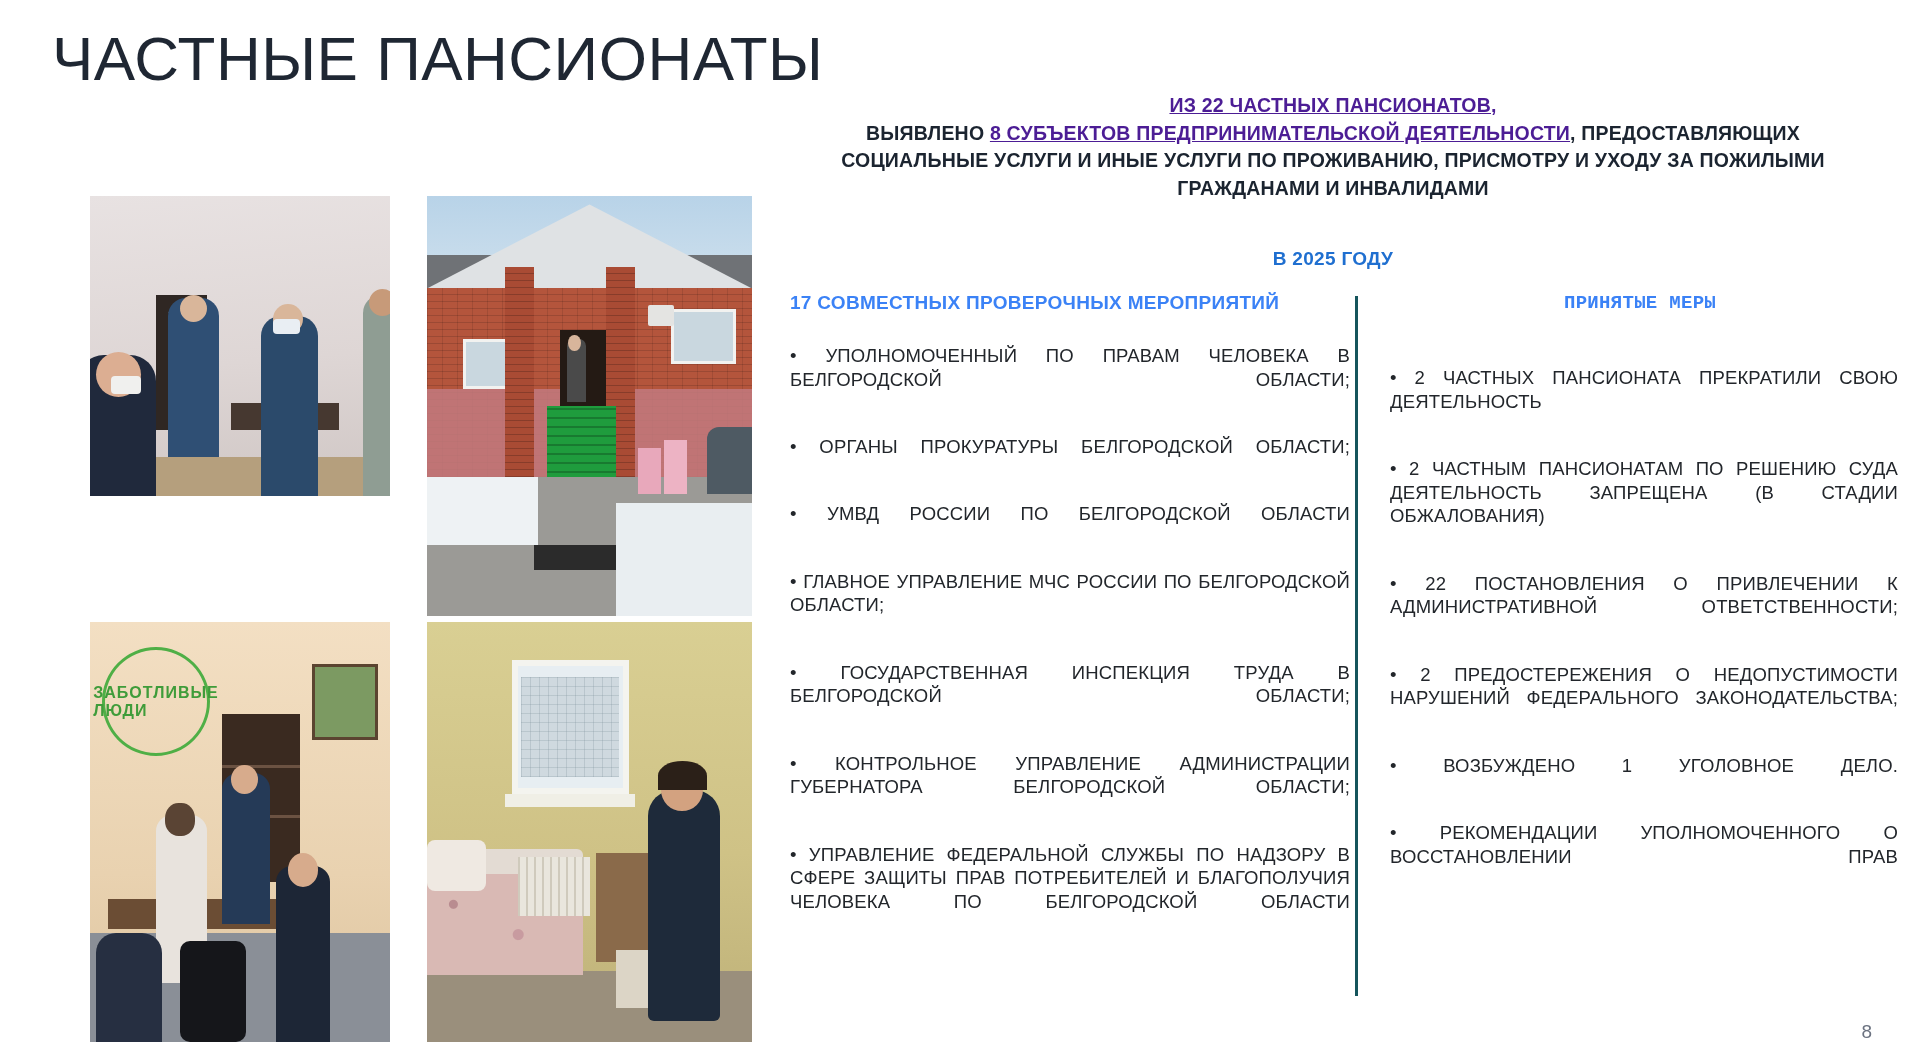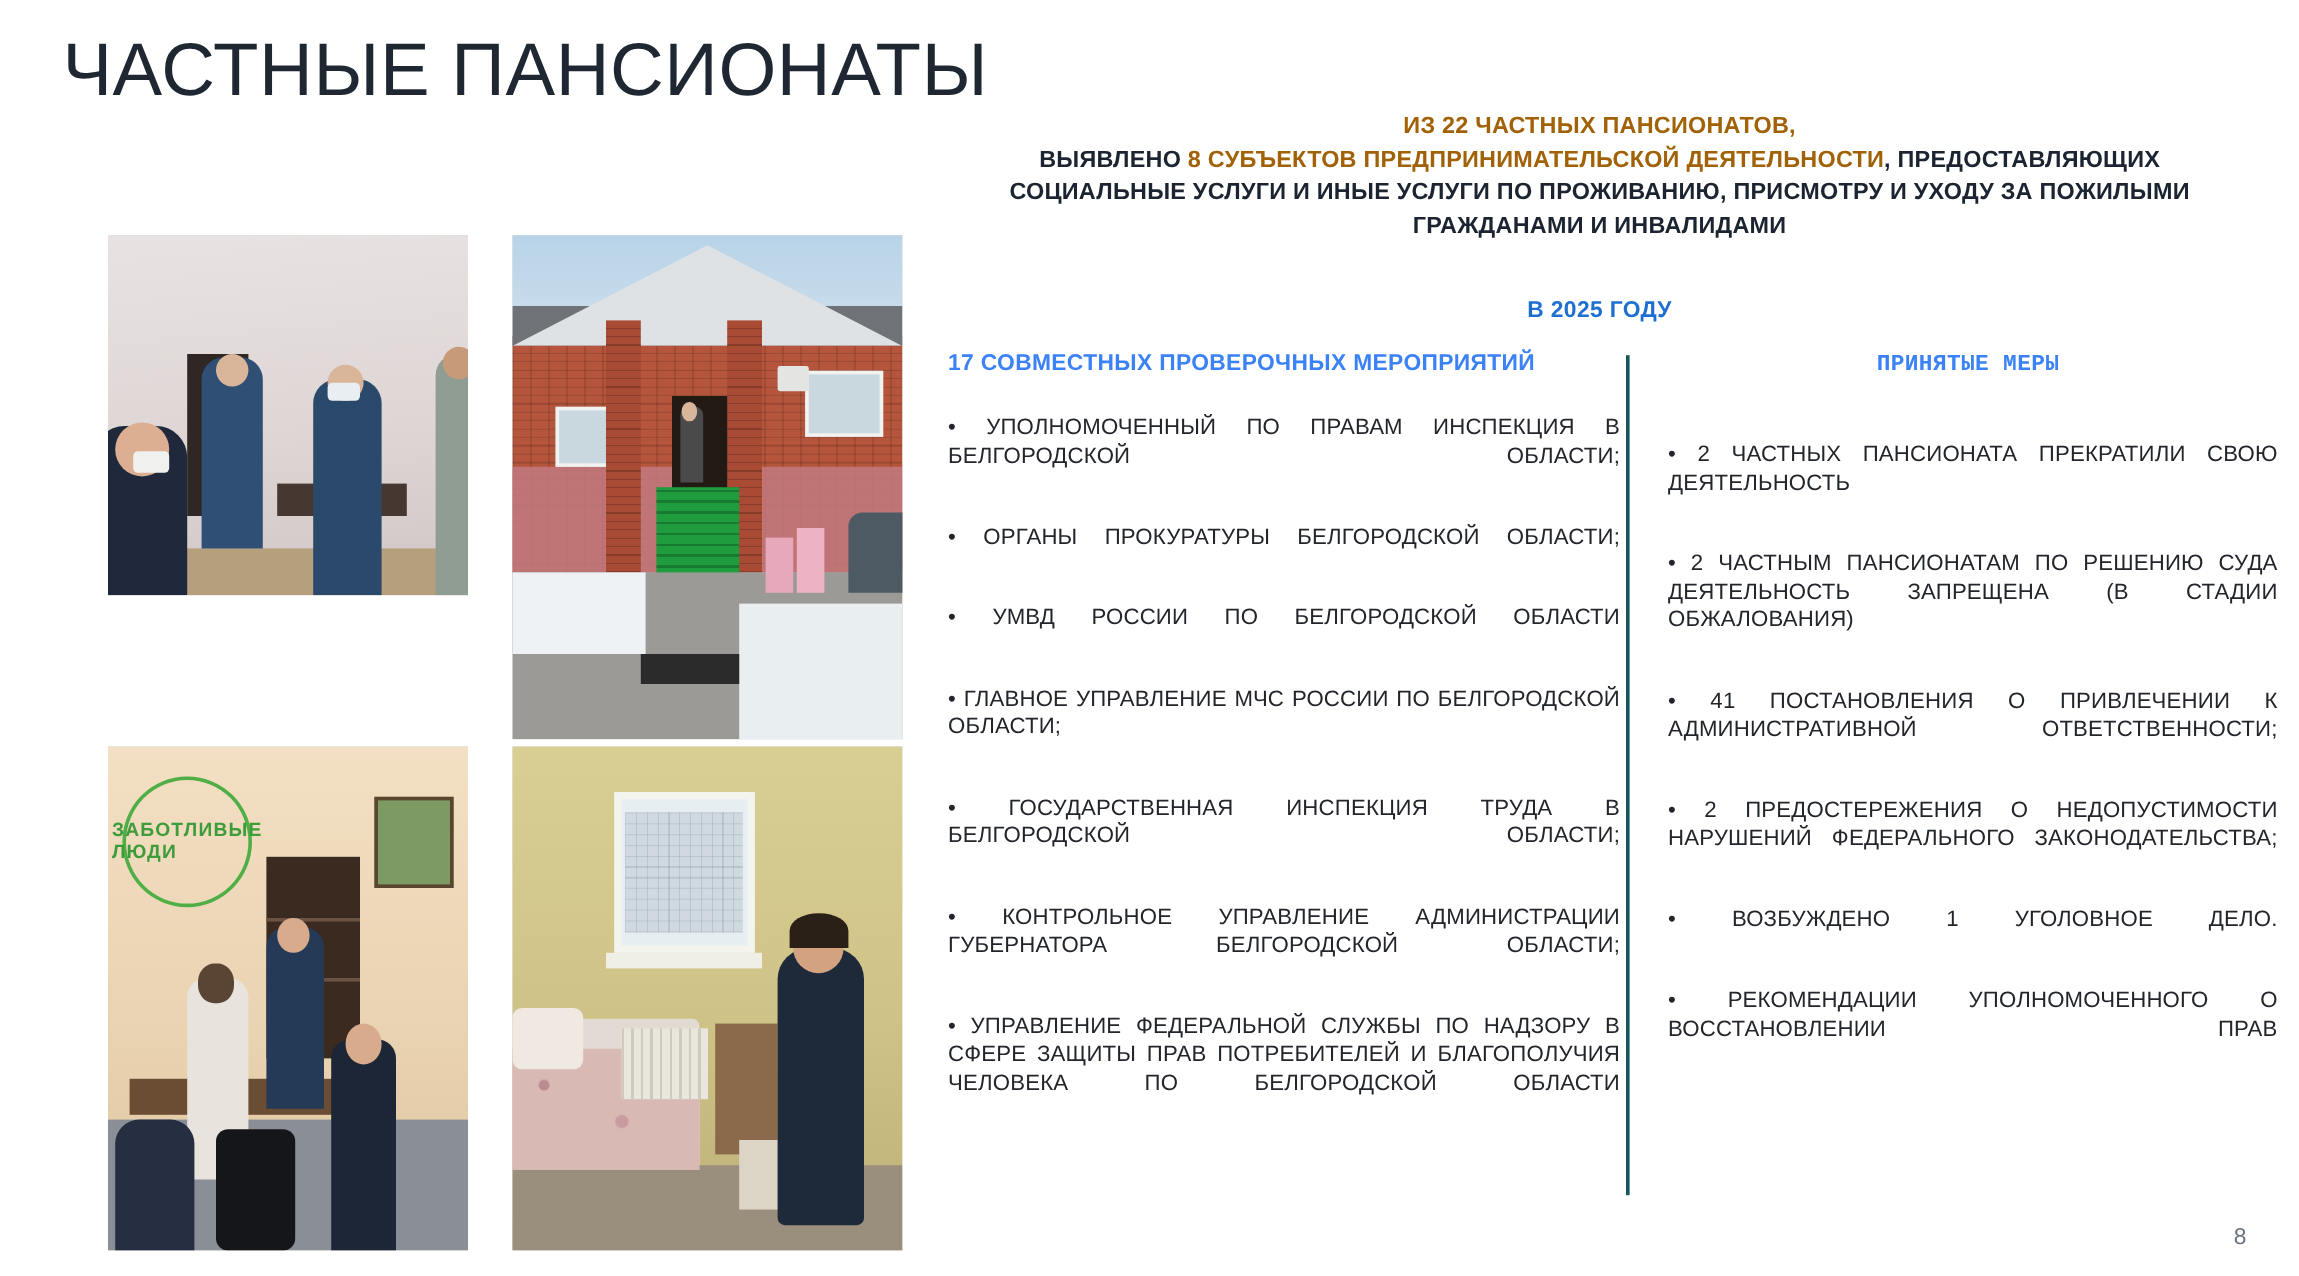--- a/index.html
+++ b/index.html
@@ -117,21 +117,21 @@
   .p4-womhair{position:absolute; left:71%; top:33%; width:15%; height:7%; background:#2b2018; border-radius:50% 50% 0 0; }
   .p4-bag   { position:absolute; left:58%; top:78%; width:12%; height:14%; background:#dcd5c6; }
 
   
   .head-block {
     position: absolute; left: 828px; top: 92px; width: 1010px;
     text-align: center; font-weight: 700; font-size: 19.5px;
     line-height: 1.42; color: #1b2430; letter-spacing: .2px;
     font-family: "Liberation Sans", sans-serif;
   }
-  .head-block .hl { color: #a16207; }
+  .head-block .hl { color: #4c1d95; text-decoration: underline; }
   .head-line { display: block; white-space: nowrap; }
 
   .year {
     position: absolute; left: 828px; top: 248px; width: 1010px;
     text-align: center; font-weight: 700; font-size: 19px;
     color: #1f6fd0; letter-spacing: .3px;
   }
 
   .col-head {
     position: absolute; font-weight: 700; font-size: 19px;
@@ -267,21 +267,21 @@
 
   <div class="year">В 2025 ГОДУ</div>
 
   <div class="col-head" id="left-col-head">17  СОВМЕСТНЫХ  ПРОВЕРОЧНЫХ  МЕРОПРИЯТИЙ</div>
   <div class="col-head" id="right-col-head">ПРИНЯТЫЕ МЕРЫ</div>
 
   <div class="divider"></div>
 
   <div class="bullets" id="left-bullets">
       <div class="bullet">
-        <p>•   УПОЛНОМОЧЕННЫЙ ПО ПРАВАМ ИНСПЕКЦИЯ В БЕЛГОРОДСКОЙ ОБЛАСТИ;</p>
+        <p>•   УПОЛНОМОЧЕННЫЙ ПО ПРАВАМ ЧЕЛОВЕКА В БЕЛГОРОДСКОЙ ОБЛАСТИ;</p>
       </div>
       <div class="bullet">
         <p>•  ОРГАНЫ ПРОКУРАТУРЫ БЕЛГОРОДСКОЙ ОБЛАСТИ;</p>
       </div>
       <div class="bullet">
         <p>•   УМВД РОССИИ ПО БЕЛГОРОДСКОЙ ОБЛАСТИ</p>
       </div>
       <div class="bullet">
         <p>•  ГЛАВНОЕ УПРАВЛЕНИЕ МЧС РОССИИ ПО БЕЛГОРОДСКОЙ ОБЛАСТИ;</p>
       </div>
@@ -296,21 +296,21 @@
       </div>
     </div>
   <div class="bullets" id="right-bullets">
       <div class="bullet">
         <p>•   2 ЧАСТНЫХ ПАНСИОНАТА ПРЕКРАТИЛИ СВОЮ ДЕЯТЕЛЬНОСТЬ</p>
       </div>
       <div class="bullet">
         <p>•   2 ЧАСТНЫМ ПАНСИОНАТАМ ПО РЕШЕНИЮ СУДА ДЕЯТЕЛЬНОСТЬ ЗАПРЕЩЕНА (В СТАДИИ ОБЖАЛОВАНИЯ)</p>
       </div>
       <div class="bullet">
-        <p>•   41 ПОСТАНОВЛЕНИЯ О ПРИВЛЕЧЕНИИ К АДМИНИСТРАТИВНОЙ ОТВЕТСТВЕННОСТИ;</p>
+        <p>•   22 ПОСТАНОВЛЕНИЯ О ПРИВЛЕЧЕНИИ К АДМИНИСТРАТИВНОЙ ОТВЕТСТВЕННОСТИ;</p>
       </div>
       <div class="bullet">
         <p>•   2 ПРЕДОСТЕРЕЖЕНИЯ О НЕДОПУСТИМОСТИ НАРУШЕНИЙ ФЕДЕРАЛЬНОГО ЗАКОНОДАТЕЛЬСТВА;</p>
       </div>
       <div class="bullet">
         <p>•   ВОЗБУЖДЕНО 1 УГОЛОВНОЕ ДЕЛО.</p>
       </div>
       <div class="bullet">
         <p>•   РЕКОМЕНДАЦИИ УПОЛНОМОЧЕННОГО О ВОССТАНОВЛЕНИИ ПРАВ</p>
       </div>

